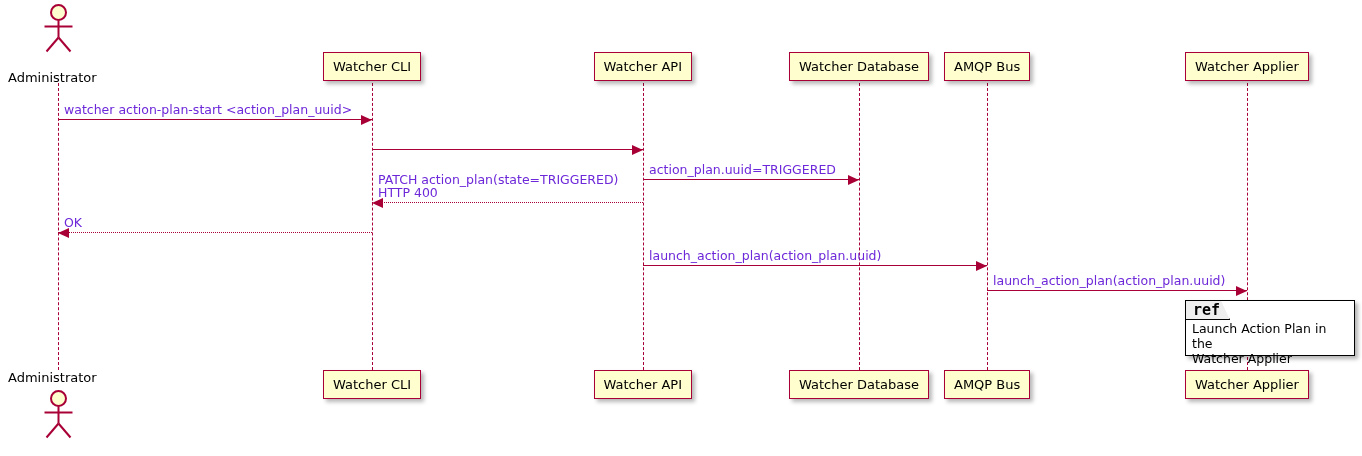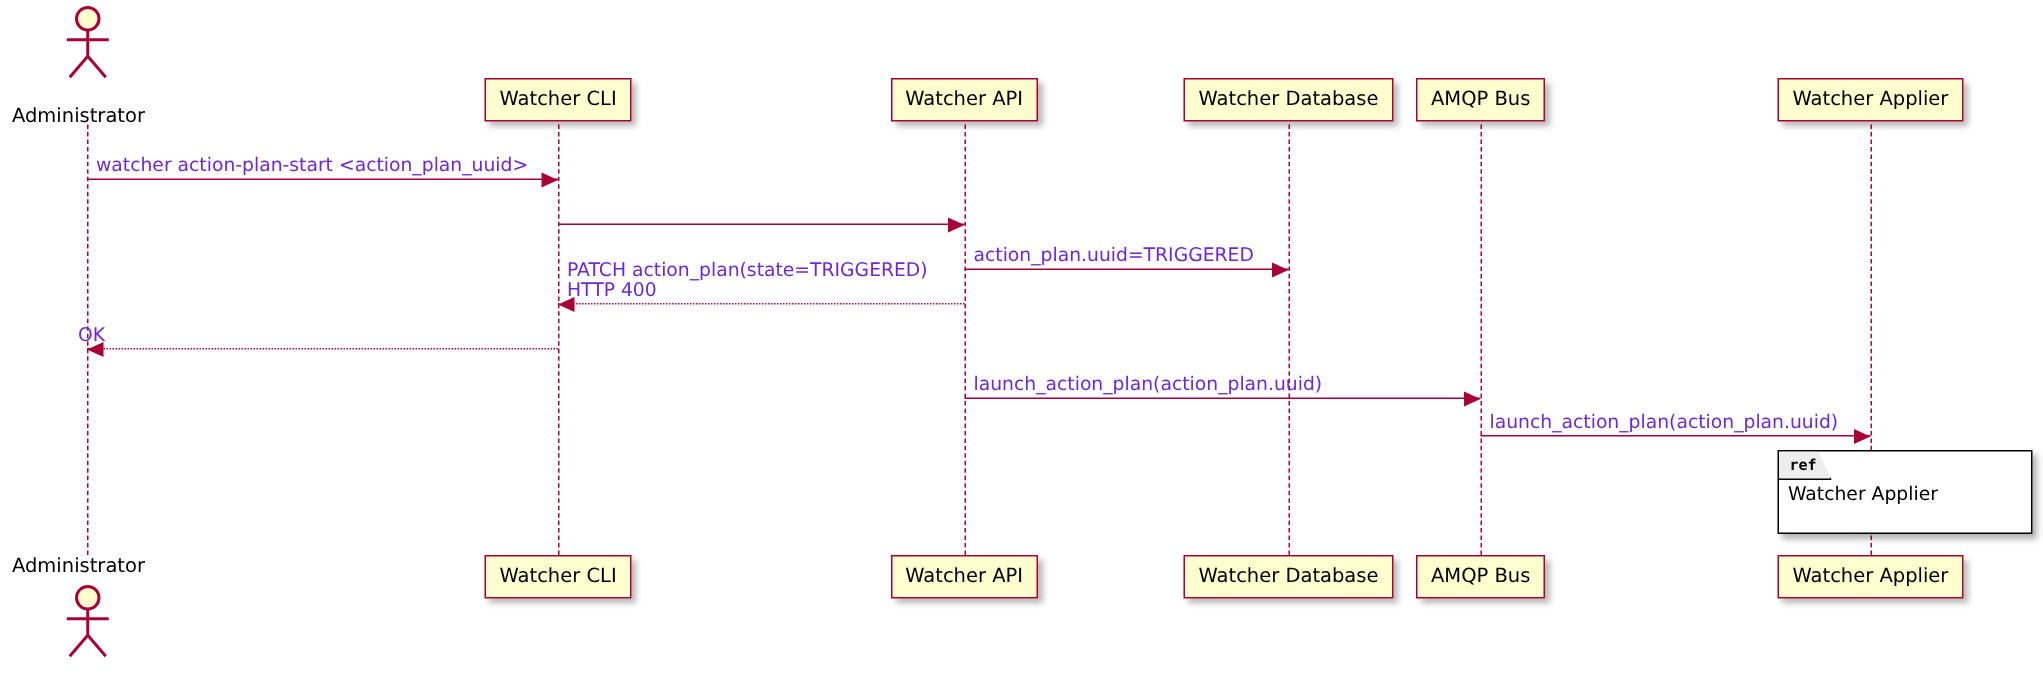--- a/index.html
+++ b/index.html
@@ -102,21 +102,21 @@
     position: absolute;
     left: 0;
     top: 0;
     height: 19px;
     background: #EEEEEE;
     border-right: 1.5px solid #000000;
     border-bottom: 1.5px solid #000000;
     display: flex;
     align-items: center;
     padding: 0 9px 0 7px;
-    font-size: 10px;
+    font-size: 15px;
     font-weight: bold;
     font-family: "DejaVu Sans Mono", monospace;
     color: #000000;
     -webkit-clip-path: polygon(0 0, calc(100% - 9px) 0, 100% 100%, 0 100%);
     clip-path: polygon(0 0, calc(100% - 9px) 0, 100% 100%, 0 100%);
     box-sizing: border-box;
   }
   .ref-body {
     position: absolute;
     left: 6px;
@@ -174,26 +174,27 @@
     <div class="arrow-head right" style="top: 144.5px; left: 632px;"></div>
     <div class="msg-label" style="top: 134px; left: 378px; margin-top: 40px;">PATCH action_plan(state=TRIGGERED)</div>
     <div class="msg-line" style="left: 643px; width: 216px; top: 179px;"></div>
     <div class="arrow-head right" style="top: 174.5px; left: 848px;"></div>
     <div class="msg-label" style="top: 164px; left: 649px;">action_plan.uuid=TRIGGERED</div>
     <div class="msg-line dotted" style="left: 372px; width: 271px; top: 202px;"></div>
     <div class="arrow-head left" style="top: 197.5px; left: 372px;"></div>
     <div class="msg-label" style="top: 187px; left: 378px;">HTTP 400</div>
     <div class="msg-line dotted" style="left: 58px; width: 314px; top: 232px;"></div>
     <div class="arrow-head left" style="top: 227.5px; left: 58px;"></div>
-    <div class="msg-label" style="top: 217px; left: 52px;">OK</div>
+    <div class="msg-label" style="top: 217px; left: 64px;">OK</div>
     <div class="msg-line" style="left: 643px; width: 344px; top: 265px;"></div>
     <div class="arrow-head right" style="top: 260.5px; left: 976px;"></div>
     <div class="msg-label" style="top: 250px; left: 649px;">launch_action_plan(action_plan.uuid)</div>
     <div class="msg-line" style="left: 987px; width: 260px; top: 290px;"></div>
     <div class="arrow-head right" style="top: 285.5px; left: 1236px;"></div>
     <div class="msg-label" style="top: 275px; left: 993px;">launch_action_plan(action_plan.uuid)</div>
     <div class="ref-box" style="left: 1185px; top: 300px; width: 170px; height: 56px;">
       <div class="ref-tab">ref</div>
       <div class="ref-body">
+        <div>Launch Action Plan in the</div>
         <div>Watcher Applier</div>
       </div>
     </div>
   </div>
 
 </body></html>

